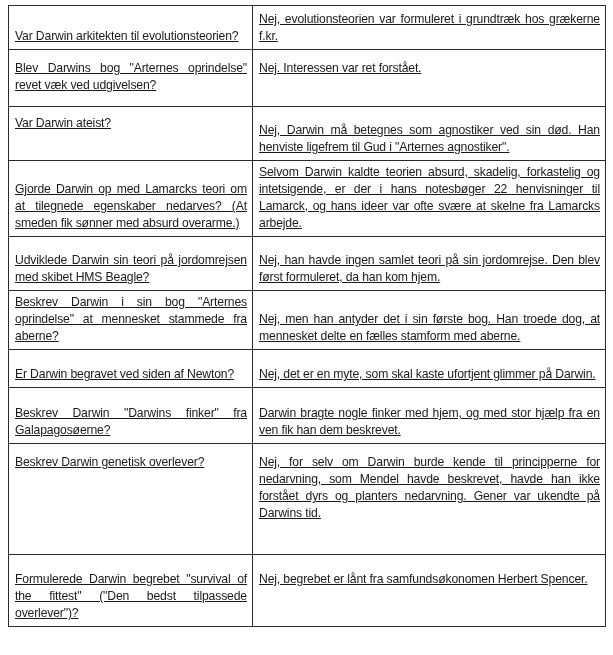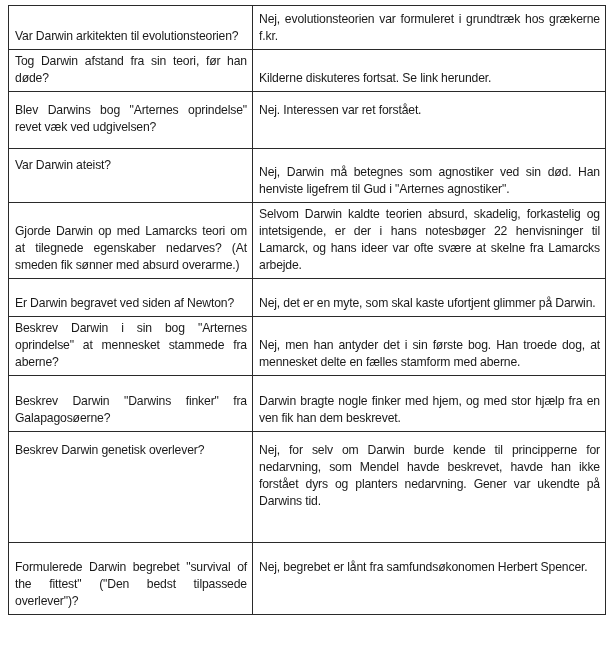--- a/index.html
+++ b/index.html
@@ -13,57 +13,58 @@
     font-size: 12.2px;
     line-height: 17px;
     color: #1a1a1a;
     letter-spacing: -0.15px;
   }
   .qa-table td {
     border: 1.5px solid #2a2a2a;
     padding: 3px 5px 4px 6px;
     vertical-align: bottom;
     text-align: justify;
+    text-decoration: underline;
   }
   .qa-table td.q { width: 232px; }
   .qa-table td.a { width: 341px; }
   .qa-table tr.top td { vertical-align: top; padding-top: 10px; }
 </style>
 </head>
 <body>
 
 <table class="qa-table">
   <tbody>
     <tr style="height:44px">
       <td class="q">Var Darwin arkitekten til evolutionsteorien?</td>
       <td class="a">Nej, evolutionsteorien var formuleret i grundtræk hos grækerne f.kr.</td>
     </tr>
-    <tr style="height:36px">
-      <td class="q">Tog Darwin afstand fra sin teori, før han døde?</td>
-      <td class="a">Kilderne diskuteres fortsat. Se link herunder.</td>
-    </tr>
     <tr class="top" style="height:57px">
       <td class="q">Blev Darwins bog "Arternes oprindelse" revet væk ved udgivelsen?</td>
       <td class="a">Nej. Interessen var ret forstået.</td>
     </tr>
     <tr style="height:54px">
       <td class="q" style="vertical-align:top;padding-top:8px">Var Darwin ateist?</td>
       <td class="a">Nej, Darwin må betegnes som agnostiker ved sin død. Han henviste ligefrem til Gud i "Arternes agnostiker".</td>
     </tr>
     <tr style="height:75px">
       <td class="q">Gjorde Darwin op med Lamarcks teori om at tilegnede egenskaber nedarves? (At smeden fik sønner med absurd overarme.)</td>
       <td class="a">Selvom Darwin kaldte teorien absurd, skadelig, forkastelig og intetsigende, er der i hans notesbøger 22 henvisninger til Lamarck, og hans ideer var ofte svære at skelne fra Lamarcks arbejde.</td>
     </tr>
-    <tr style="height:38px">
-      <td class="q">Er Darwin begravet ved siden af Newton?</td>
-      <td class="a">Nej, det er en myte, som skal kaste ufortjent glimmer på Darwin.</td>
+    <tr style="height:54px">
+      <td class="q">Udviklede Darwin sin teori på jordomrejsen med skibet HMS Beagle?</td>
+      <td class="a">Nej, han havde ingen samlet teori på sin jordomrejse. Den blev først formuleret, da han kom hjem.</td>
     </tr>
     <tr style="height:58px">
       <td class="q">Beskrev Darwin i sin bog "Arternes oprindelse" at mennesket stammede fra aberne?</td>
       <td class="a">Nej, men han antyder det i sin første bog. Han troede dog, at mennesket delte en fælles stamform med aberne.</td>
+    </tr>
+    <tr style="height:38px">
+      <td class="q">Er Darwin begravet ved siden af Newton?</td>
+      <td class="a">Nej, det er en myte, som skal kaste ufortjent glimmer på Darwin.</td>
     </tr>
     <tr style="height:56px">
       <td class="q">Beskrev Darwin "Darwins finker" fra Galapagosøerne?</td>
       <td class="a">Darwin bragte nogle finker med hjem, og med stor hjælp fra en ven fik han dem beskrevet.</td>
     </tr>
     <tr class="top" style="height:111px">
       <td class="q">Beskrev Darwin genetisk overlever?</td>
       <td class="a">Nej, for selv om Darwin burde kende til principperne for nedarvning, som Mendel havde beskrevet, havde han ikke forstået dyrs og planters nedarvning. Gener var ukendte på Darwins tid.</td>
     </tr>
     <tr class="top" style="height:59px">

